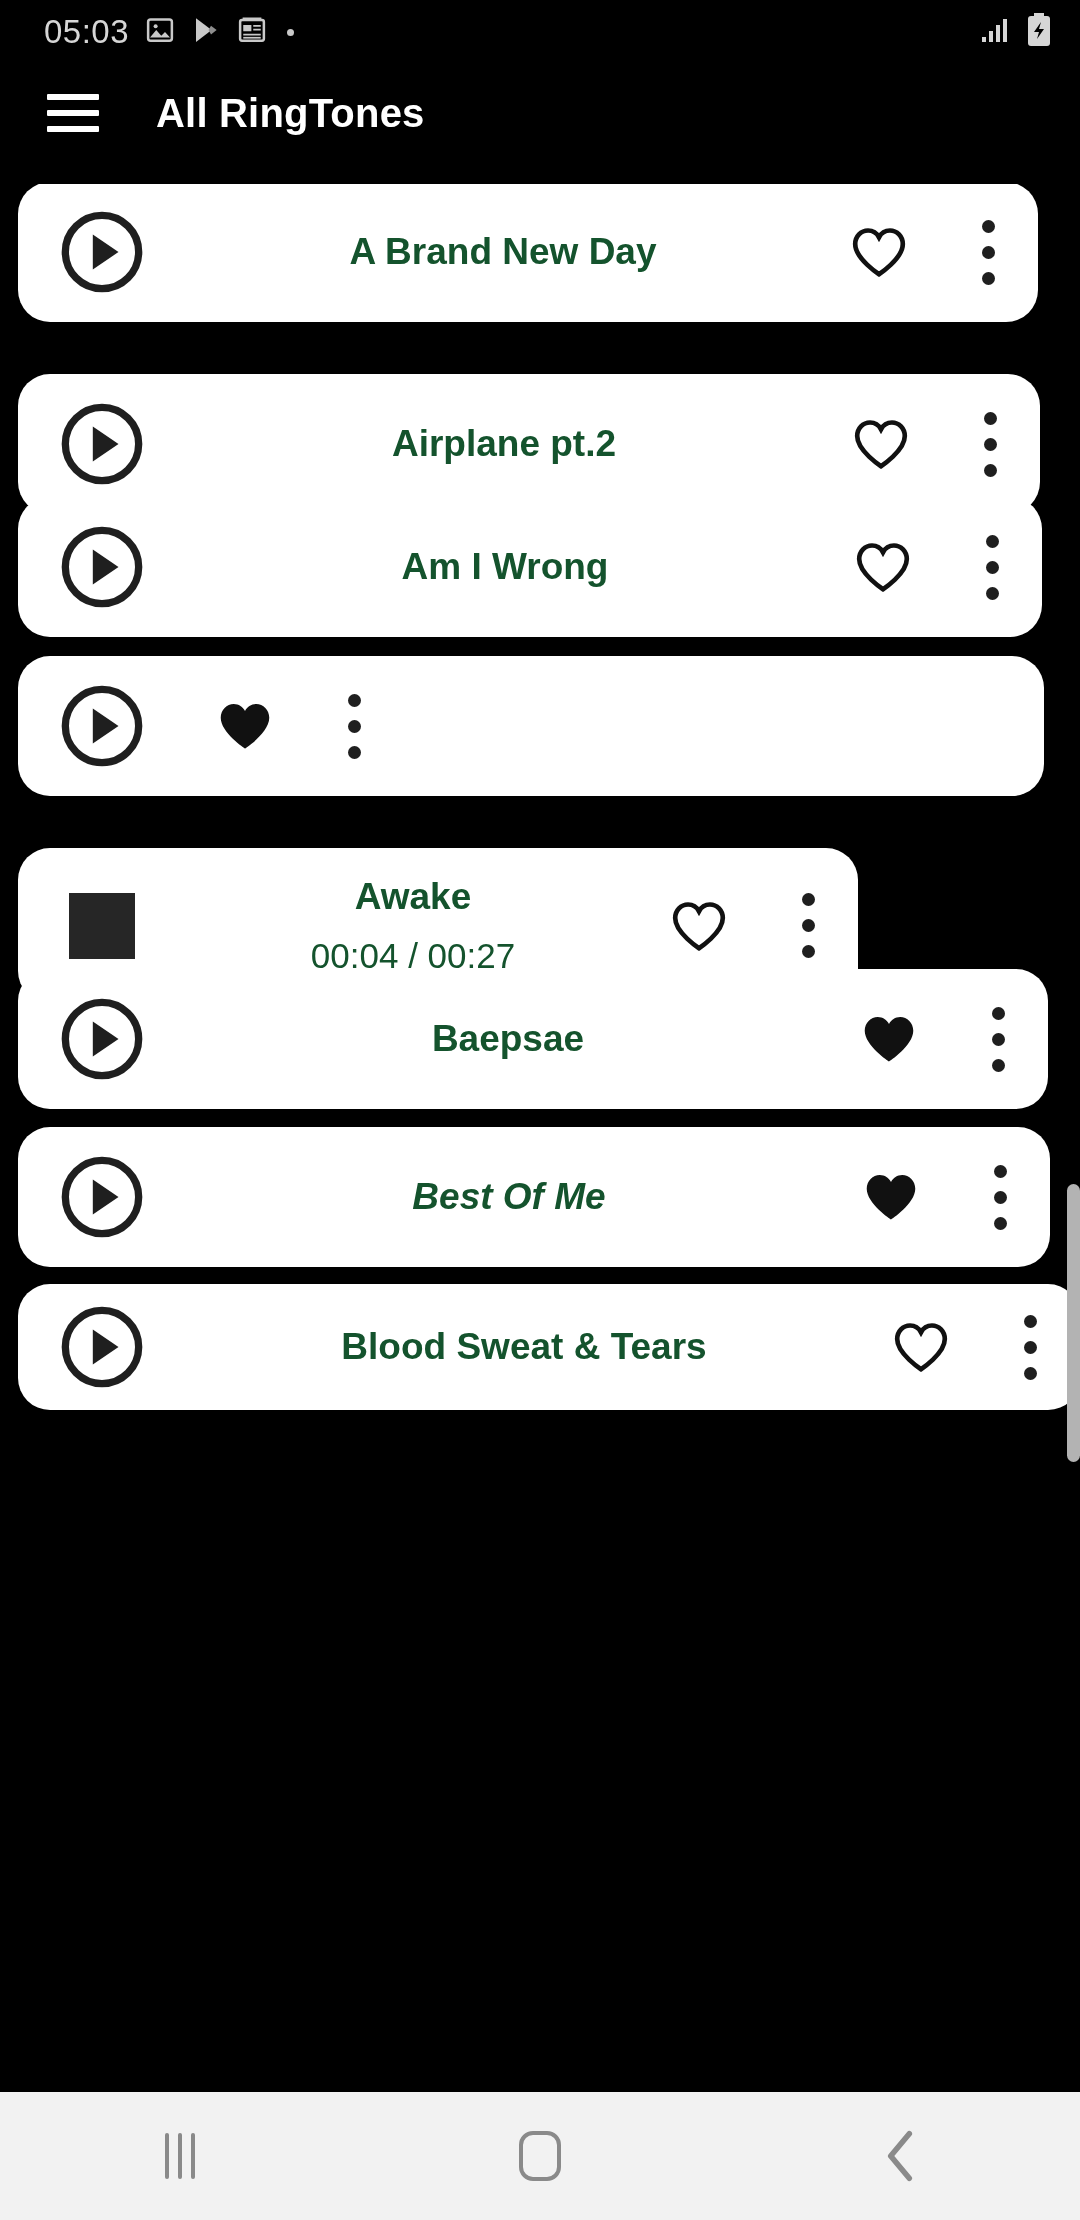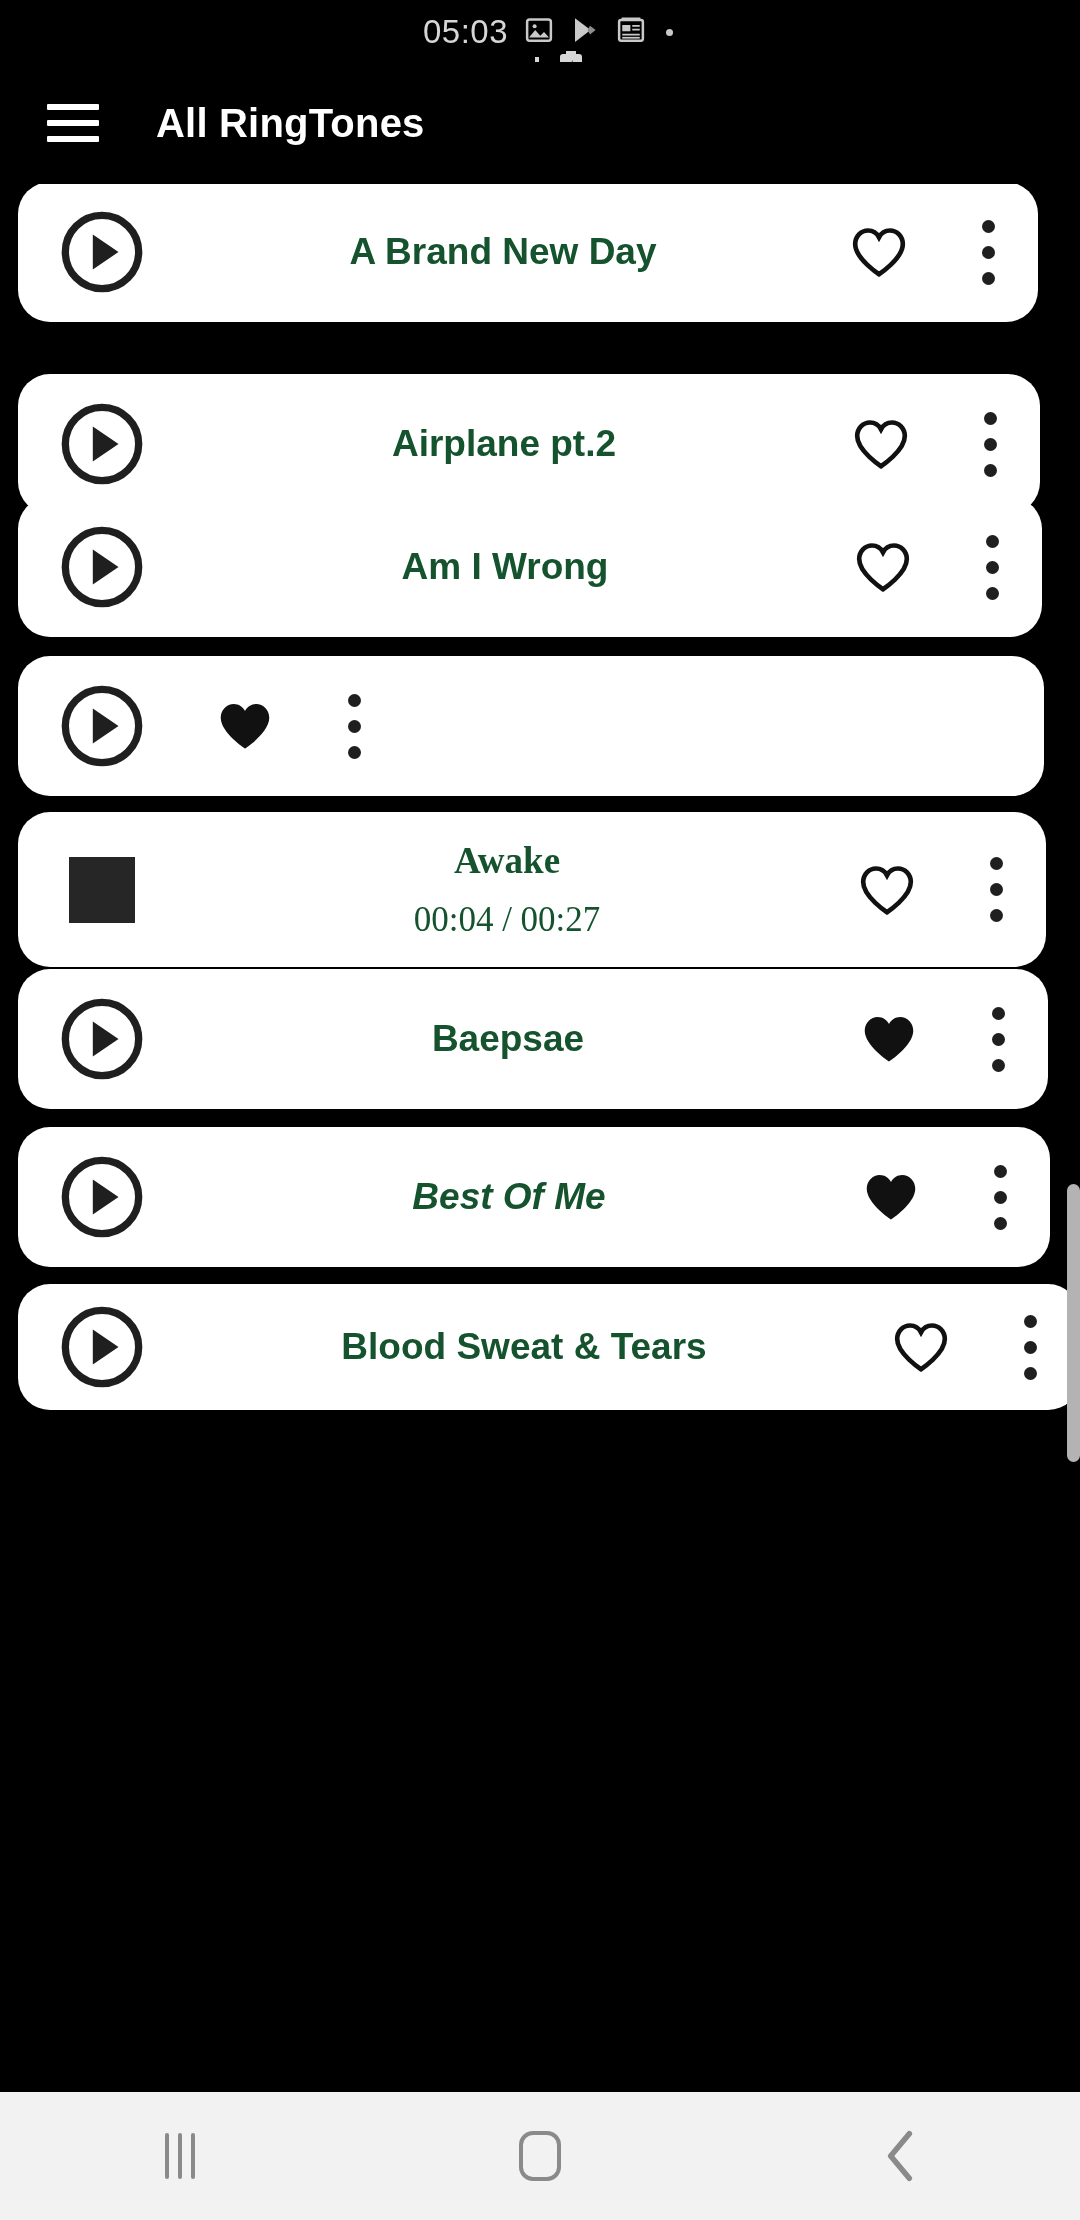--- a/index.html
+++ b/index.html
@@ -18,22 +18,21 @@
   
   .status-bar {
     position: absolute;
     top: 0; left: 0;
     width: 1080px;
     height: 62px;
     display: flex;
     align-items: center;
     background: #000;
     box-sizing: border-box;
-    padding: 13px 28px 0 44px;
-    flex-direction: column;
+    padding: 2px 28px 0 44px;
   }
   .status-left {
     display: flex;
     align-items: center;
     gap: 16px;
   }
   .status-clock {
     color: #d6d6d6;
     font-size: 33px;
     font-weight: 400;
@@ -49,21 +48,21 @@
   .status-dot {
     width: 7px; height: 7px;
     background: #c9c9c9;
     border-radius: 50%;
     margin-left: 4px;
   }
 
   
   .app-bar {
     position: absolute;
-    top: 62px; left: 0;
+    top: 52px; left: 0;
     width: 1080px;
     height: 122px;
     display: flex;
     align-items: center;
     background: #000;
   }
   .hamburger {
     width: 52px;
     height: 38px;
     margin-left: 47px;
@@ -366,21 +365,21 @@
     </div>
     <div class="cell-menu">
       <span class="dots-wrap">
         <i class="dot"></i>
           <i class="dot"></i>
           <i class="dot"></i>
       </span>
     </div>
   </div>
 
-  <div class="card" style="top:628px; width:1028px; height:155px;font-family:Liberation Serif, serif;">
+  <div class="card" style="top:664px; width:840px; height:155px;">
     <div class="cell-play">
       <span class="stop-square"></span>
     </div>
     <div class="cell-title">
       <div class="title-text">Awake</div>
       <div class="timer-text">00:04 / 00:27</div>
     </div>
     <div class="cell-fav">
       <svg width="56" height="52" viewBox="0 0 24 22">
         <path d="M12 20.5C12 20.5 1.8 13.9 1.8 7.6 1.8 4.3 4.3 1.8 7.3 1.8c2.1 0 3.8 1.2 4.7 2.9.9-1.7 2.6-2.9 4.7-2.9 3 0 5.5 2.5 5.5 5.8C22.2 13.9 12 20.5 12 20.5z" fill="none" stroke="#111111" stroke-width="2"></path>

